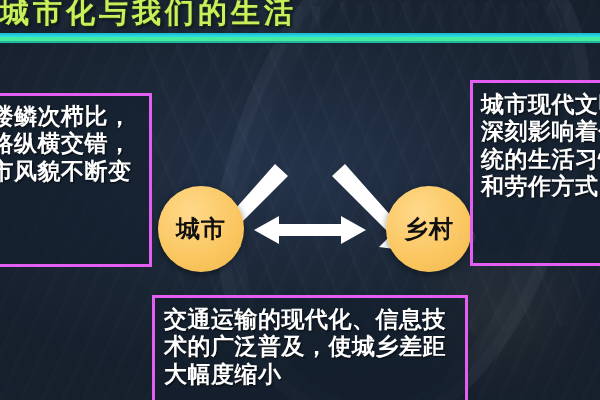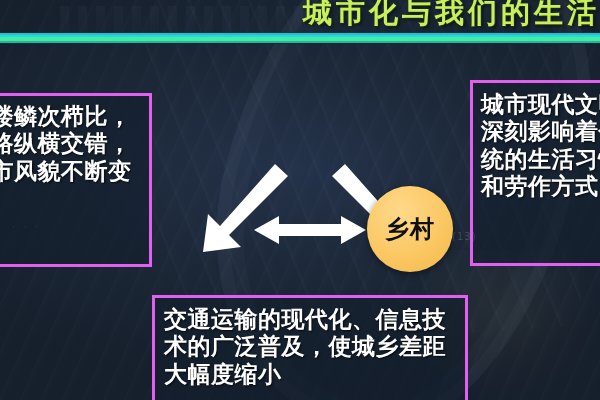--- a/index.html
+++ b/index.html
@@ -96,21 +96,21 @@
     background: radial-gradient(ellipse at 40% 40%, rgba(150,130,90,0.10) 0%, rgba(0,0,0,0) 70%);
   }
 
   
   .title-bar {
     position: absolute;
     left: 0; top: 0;
     width: 600px; height: 32px;
     display: flex;
     align-items: center;
-    justify-content: flex-end;
+    justify-content: flex-start;
   }
   .title-text {
     font-family: "DejaVu Sans", "Liberation Sans", sans-serif;
     font-size: 29px;
     font-weight: 700;
     letter-spacing: 4px;
     color: #c9f05a;
     text-shadow:
       0 0 2px rgba(40,70,30,0.9),
       1px 1px 0 rgba(25,45,20,0.85),
@@ -188,21 +188,21 @@
     letter-spacing: 2px;
   }
   .node-city {
     left: 158px; top: 186px;
     width: 86px; height: 86px;
     background: radial-gradient(circle at 38% 30%, #ffd98a 0%, #fac55e 62%, #f0b94e 100%);
     font-size: 24px;
     letter-spacing: 1px;
   }
   .node-village {
-    left: 367px; top: 186px;
+    left: 386px; top: 186px;
     width: 86px; height: 86px;
     background: radial-gradient(circle at 38% 30%, #ffd98a 0%, #fac55e 62%, #f0b94e 100%);
     font-size: 24px;
     letter-spacing: 1px;
   }
   .node span { display: block; }
 
   .arrow-svg {
     position: absolute; left: 0; top: 0;
     width: 600px; height: 400px;
@@ -261,20 +261,23 @@
     </g>
 
     <g>
       <polygon fill="#ffffff" points="254,230 279,216 279,224 341,224 341,216 366,230 341,244 341,236 279,236 279,244"></polygon>
     </g>
   </svg>
 
   <div class="diagram">
 
 
+    <div class="node node-city">
+      <span>城市</span>
+    </div>
 
     <div class="node node-village">
       <span>乡村</span>
     </div>
   </div>
 
   <div class="tbox tbox-left">高楼鳞次栉比，道路纵横交错，城市风貌不断变化</div>
 
   <div class="tbox tbox-right">城市现代文明深刻影响着传统的生活习惯和劳作方式</div>
 

